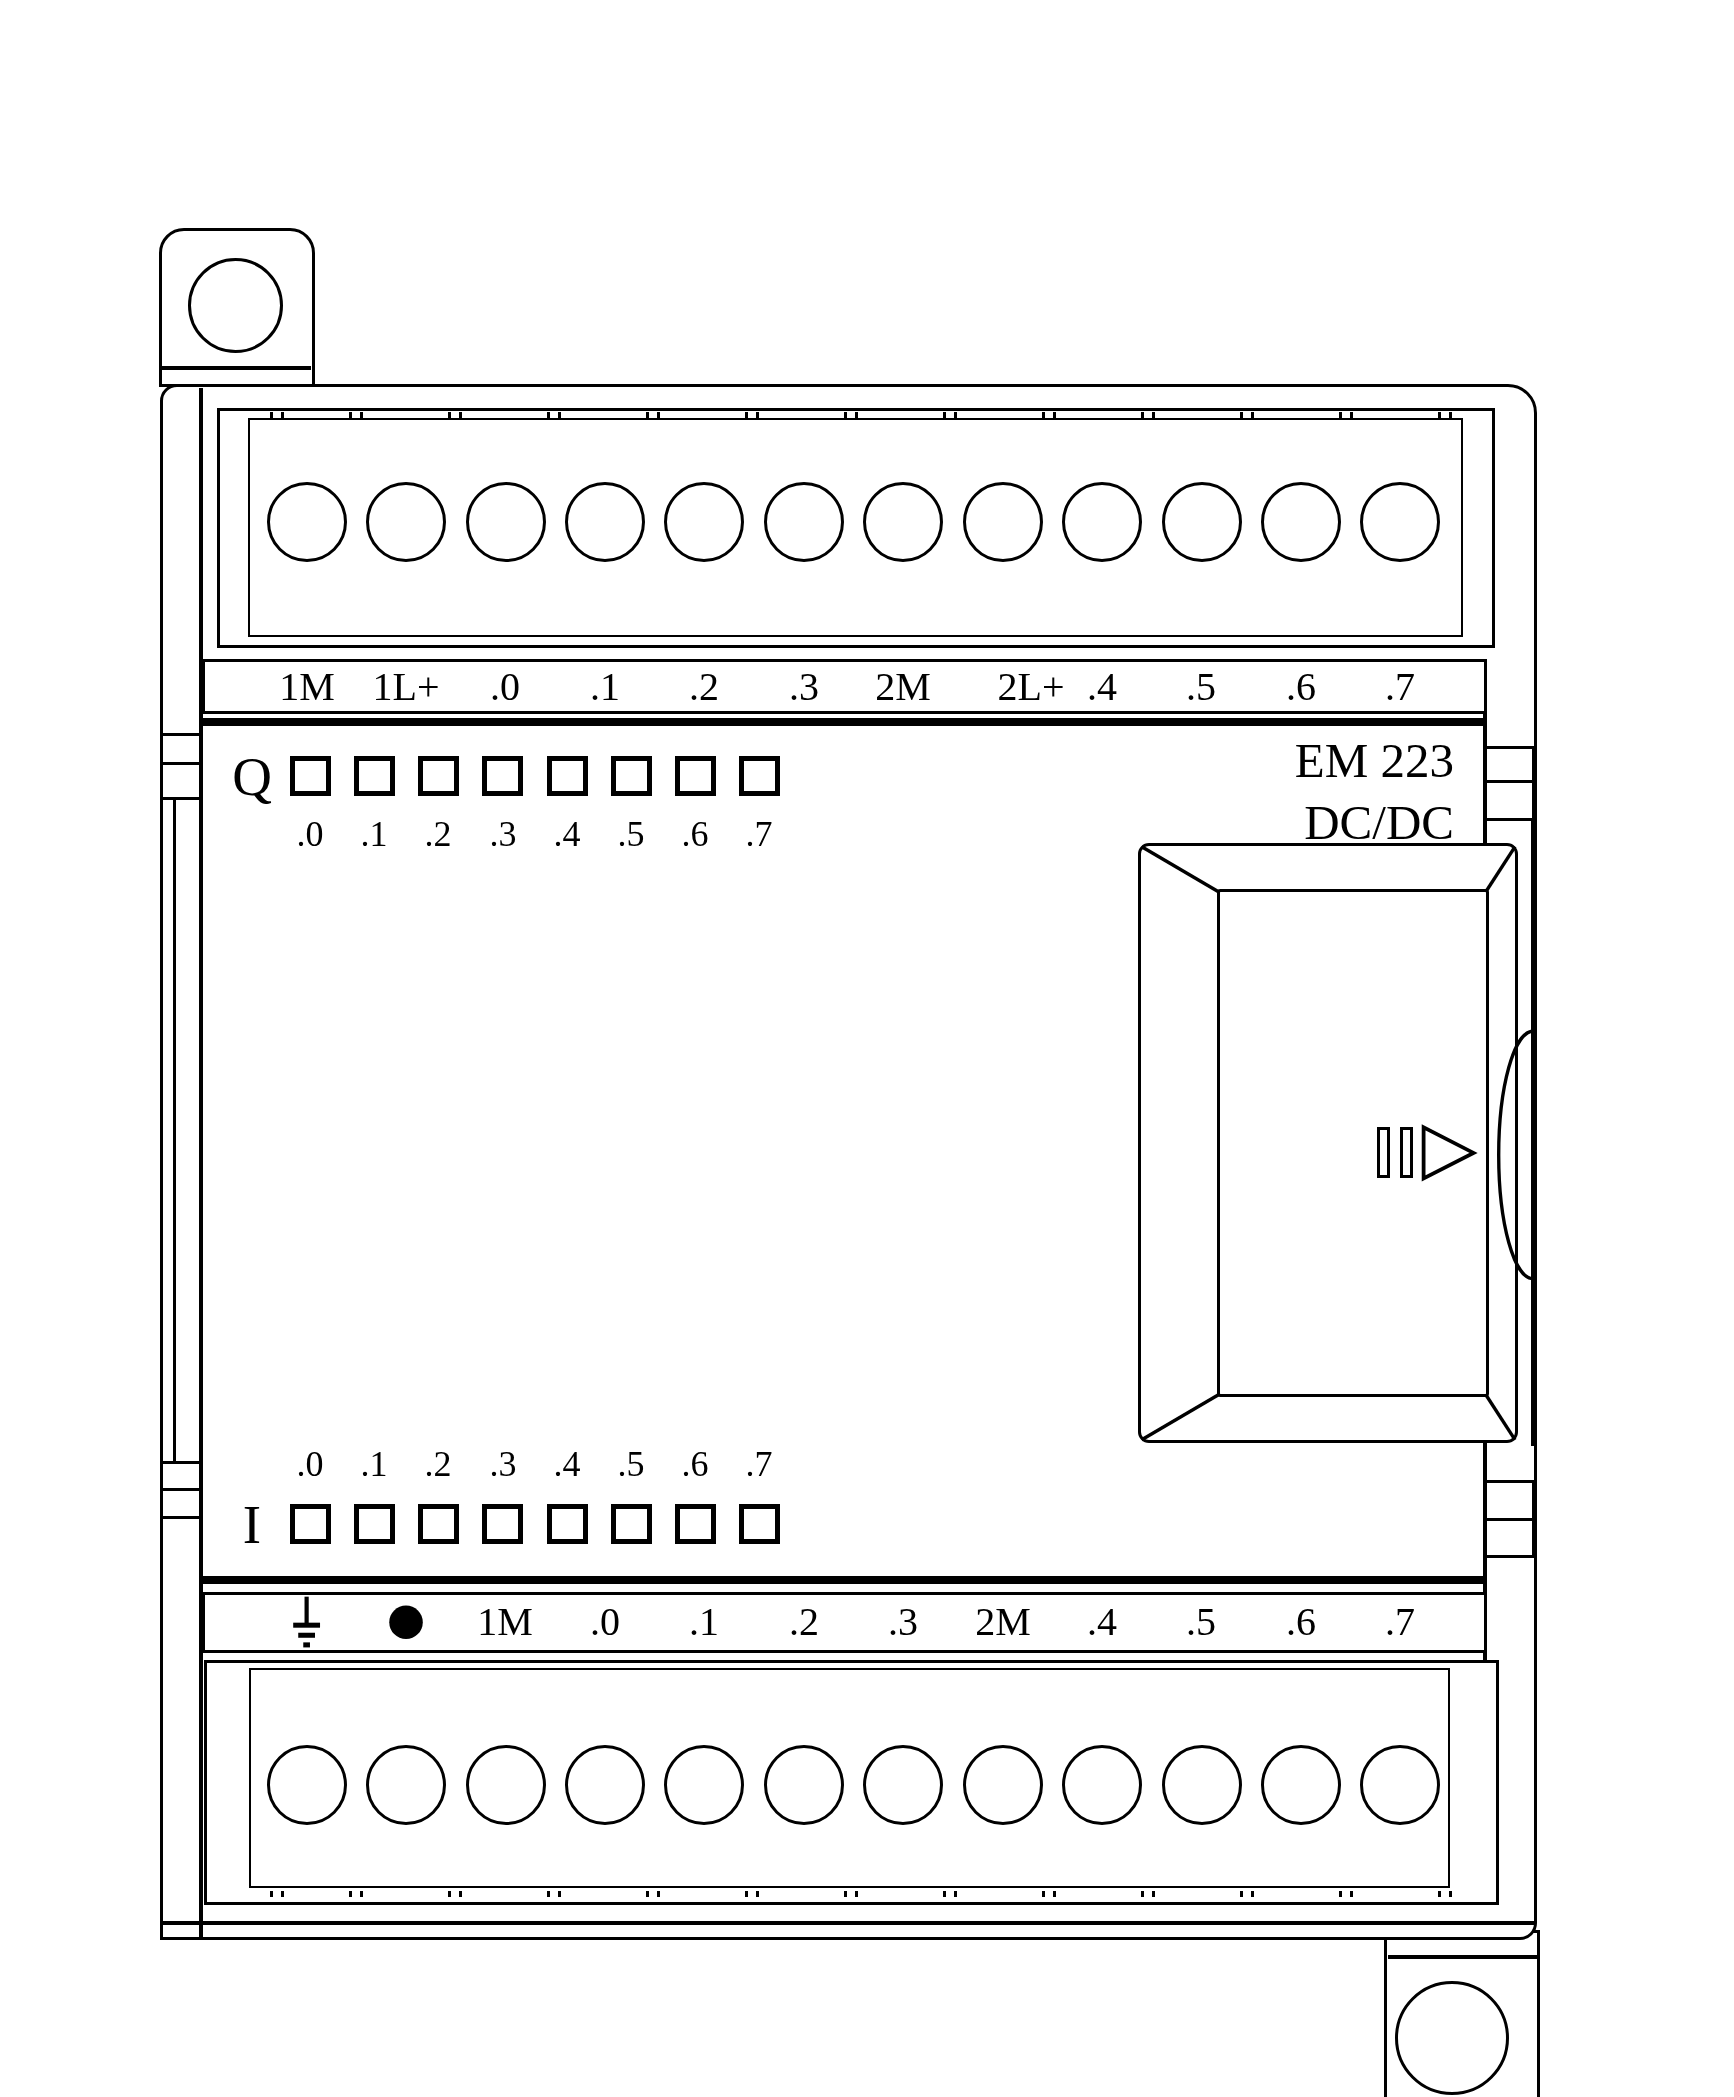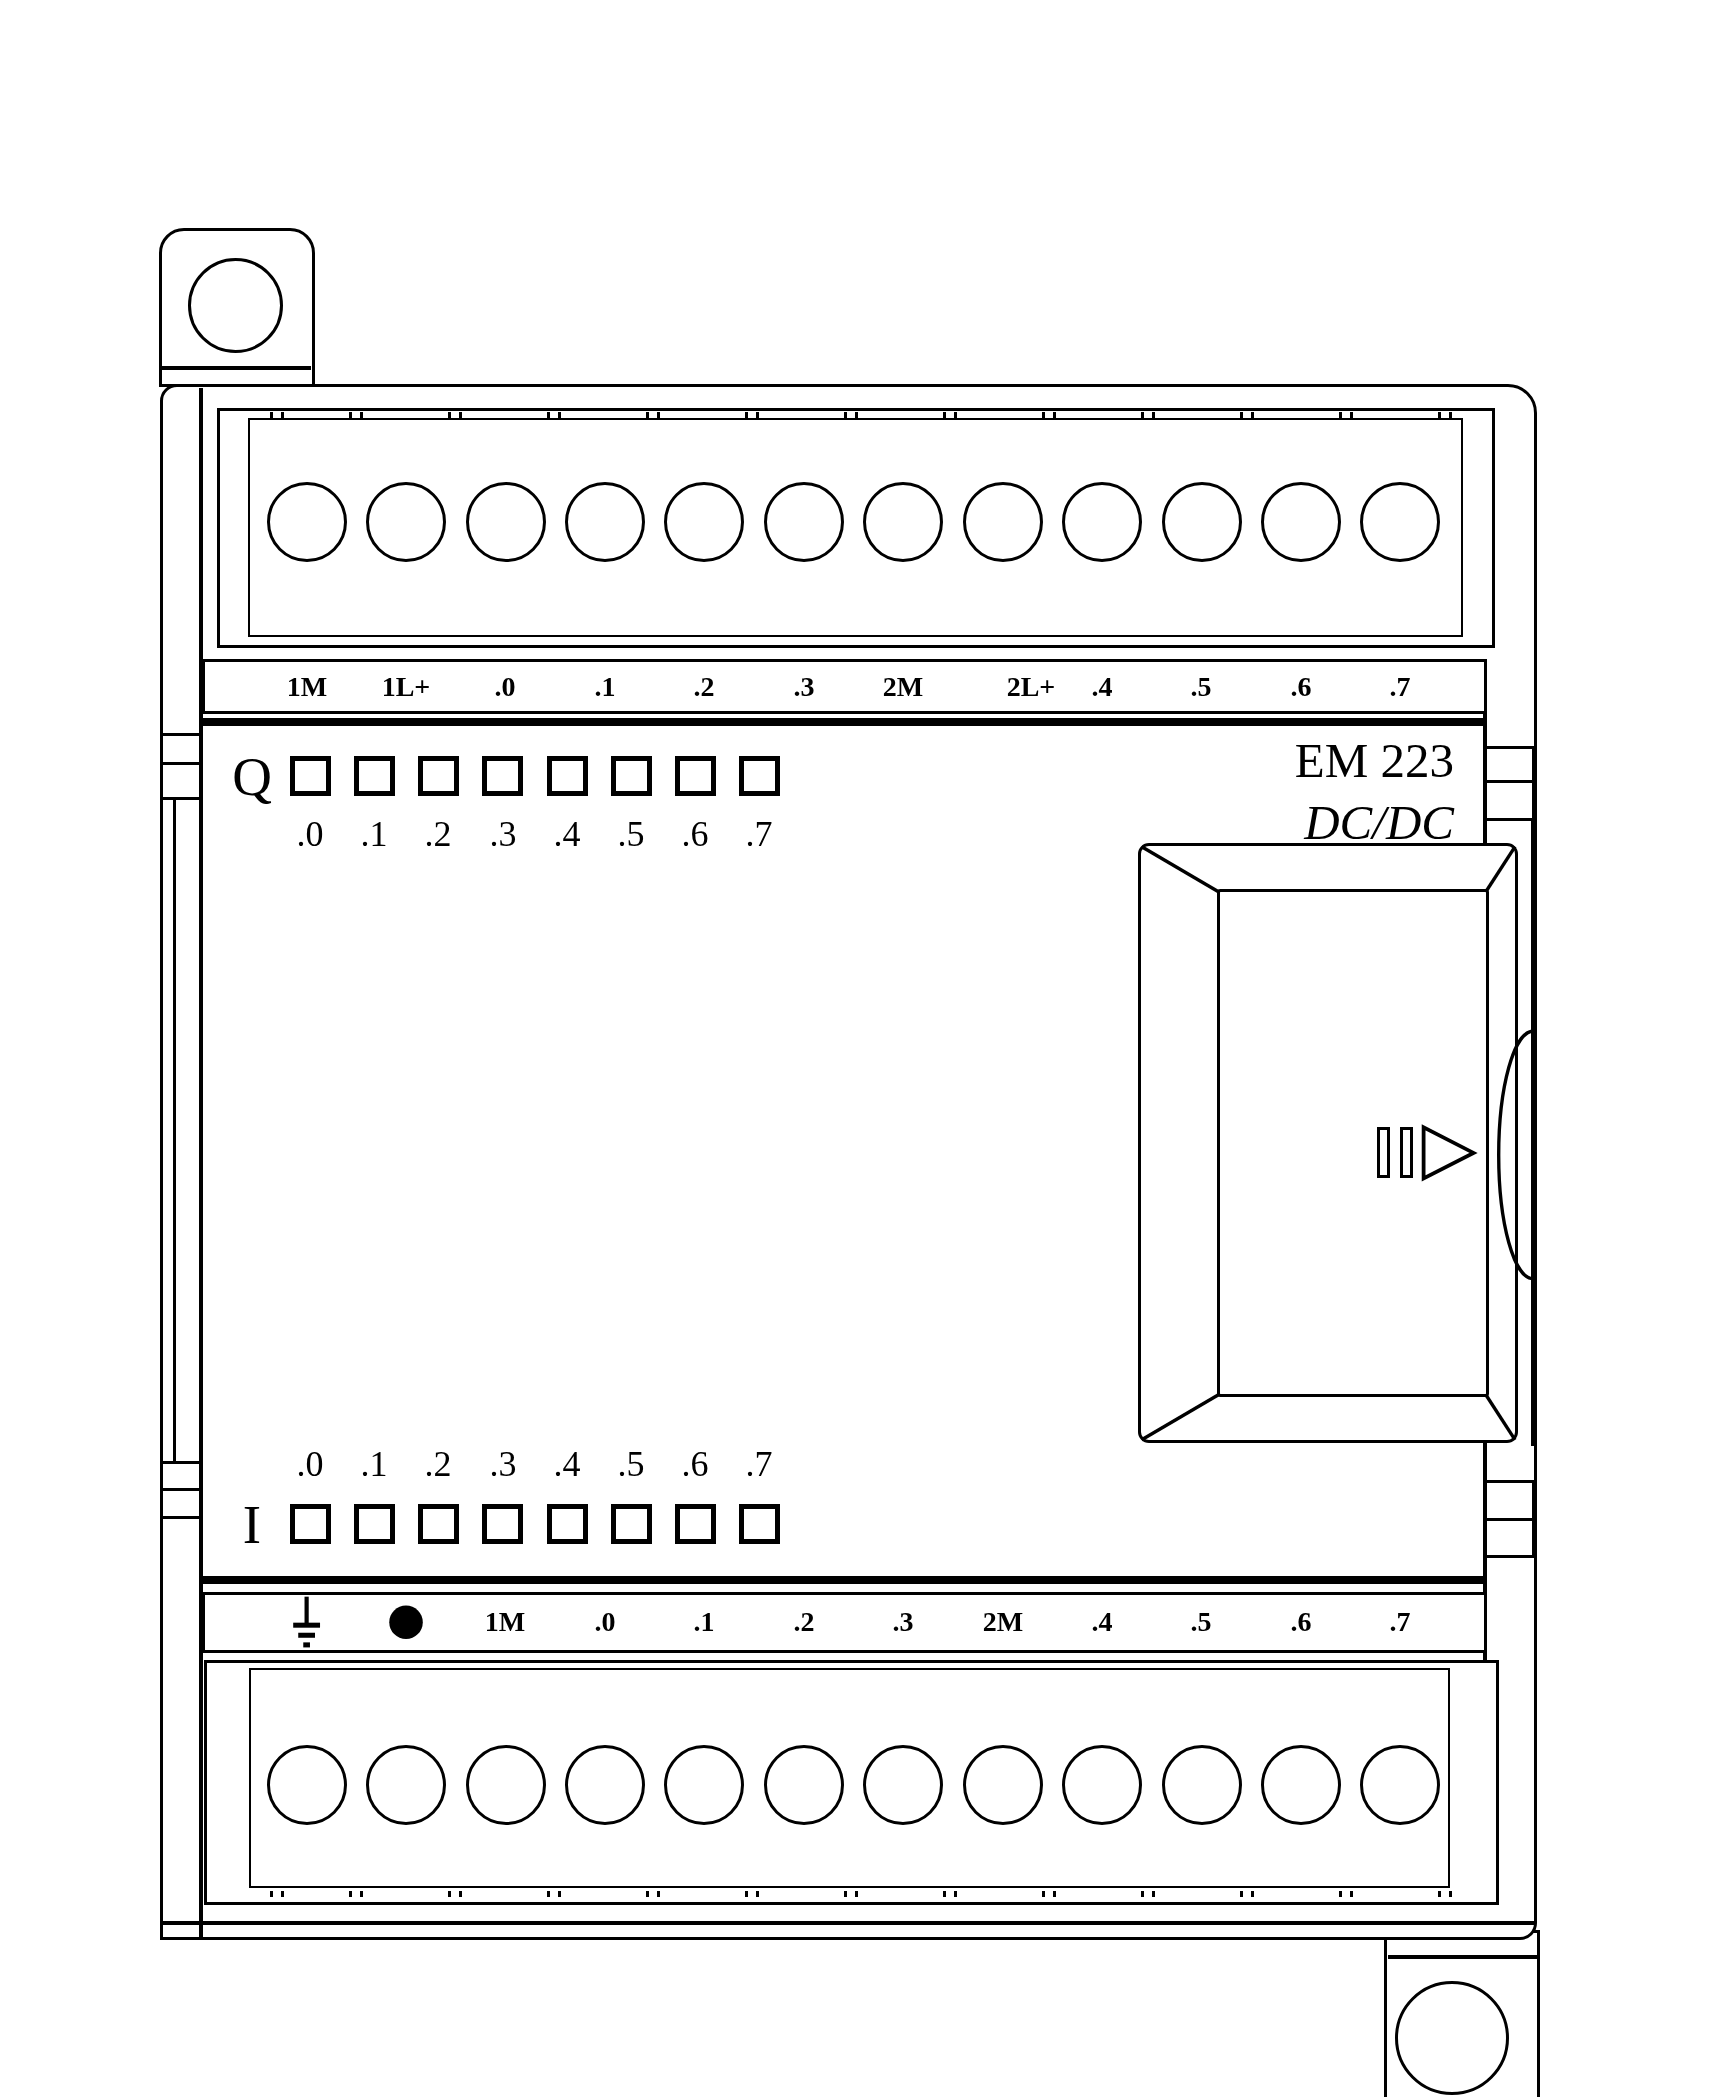--- a/index.html
+++ b/index.html
@@ -5,21 +5,21 @@
   html,body{margin:0;padding:0;background:#fff;}
   #stage{position:relative;width:1734px;height:2453px;background:#fff;overflow:hidden;
          font-family:"Liberation Serif","DejaVu Serif",serif;color:#000;}
   .e{position:absolute;box-sizing:border-box;}
   .ln{background:#000;}
   .bx{border:3.8px solid #000;background:#fff;}
   .bx8{border:3.4px solid #000;background:#fff;}
   .cir{width:80px;height:80px;border:3.8px solid #000;border-radius:50%;background:#fff;}
   .sq{width:41px;height:40px;border:5px solid #000;background:#fff;}
   .tl{transform:translate(-50%,-50%);white-space:nowrap;line-height:1;}
-  .term-lbl{font-size:28px;font-weight:bold;}
+  .term-lbl{font-size:40px;}
   .led-lbl{font-size:36px;}
   .grp-lbl{font-size:55px;}
   .model{font-size:49px;transform:translateY(-50%);white-space:nowrap;}
   .ticks{height:5.9px;background-image:repeating-linear-gradient(90deg,#000 0 3.4px,transparent 3.4px 11px,#000 11px 14.3px,transparent 14.3px 99px);}
   .busbox{border:3.4px solid #000;background:#fff;}
   svg.overlay{position:absolute;left:0;top:0;z-index:6;pointer-events:none;}
   .z1{z-index:1}.z2{z-index:2}.z3{z-index:3}.z4{z-index:4}.z5{z-index:5}
 </style>
 </head>
 <body>
@@ -94,21 +94,21 @@
   <span class="e tl led-lbl z4" style="left:310px;top:834px;">.0</span>
   <span class="e tl led-lbl z4" style="left:374px;top:834px;">.1</span>
   <span class="e tl led-lbl z4" style="left:438px;top:834px;">.2</span>
   <span class="e tl led-lbl z4" style="left:503px;top:834px;">.3</span>
   <span class="e tl led-lbl z4" style="left:567px;top:834px;">.4</span>
   <span class="e tl led-lbl z4" style="left:631px;top:834px;">.5</span>
   <span class="e tl led-lbl z4" style="left:695px;top:834px;">.6</span>
   <span class="e tl led-lbl z4" style="left:759px;top:834px;">.7</span>
 
   <span class="e model z4" style="right:280px;top:760px;text-align:right;">EM 223</span>
-  <span class="e model z4" style="right:280px;top:822px;font-style:italic;">DC/DC</span>
+  <span class="e model z4" style="right:280px;top:822px;">DC/DC</span>
 
   <div class="e bx z3" style="left:1138px;top:843px;width:380px;height:600px;border-radius:11px;"></div>
   <div class="e z4" style="left:1217px;top:889px;width:272px;height:508px;border:3.4px solid #000;background:#fff;border-radius:3.4px;"></div>
   <div class="e ln z3" style="left:1531px;top:821px;width:3.8px;height:625px;"></div>
 
   <div class="e z5" style="left:1377px;top:1127px;width:12.6px;height:51px;border:3.4px solid #000;background:#fff;"></div>
   <div class="e z5" style="left:1400px;top:1127px;width:12.6px;height:51px;border:3.4px solid #000;background:#fff;"></div>
 
   <span class="e tl led-lbl z4" style="left:310px;top:1464px;">.0</span>
   <span class="e tl led-lbl z4" style="left:374px;top:1464px;">.1</span>

